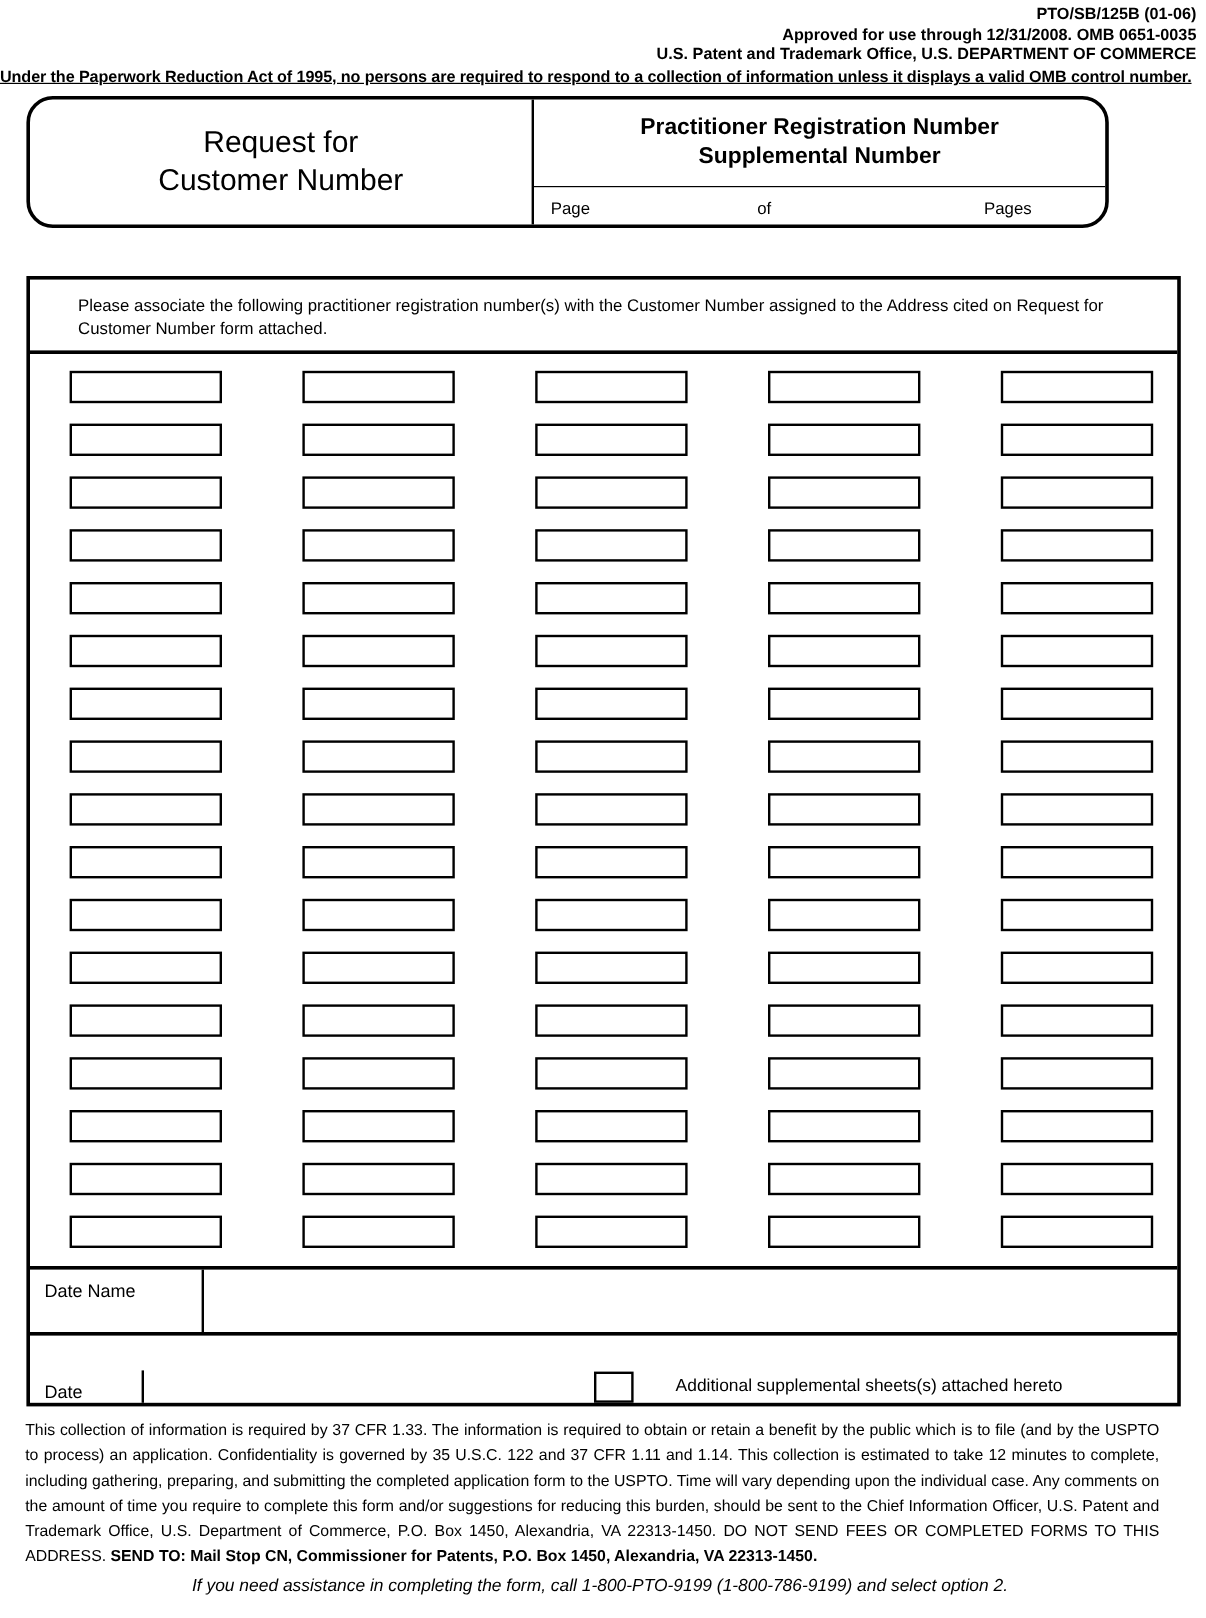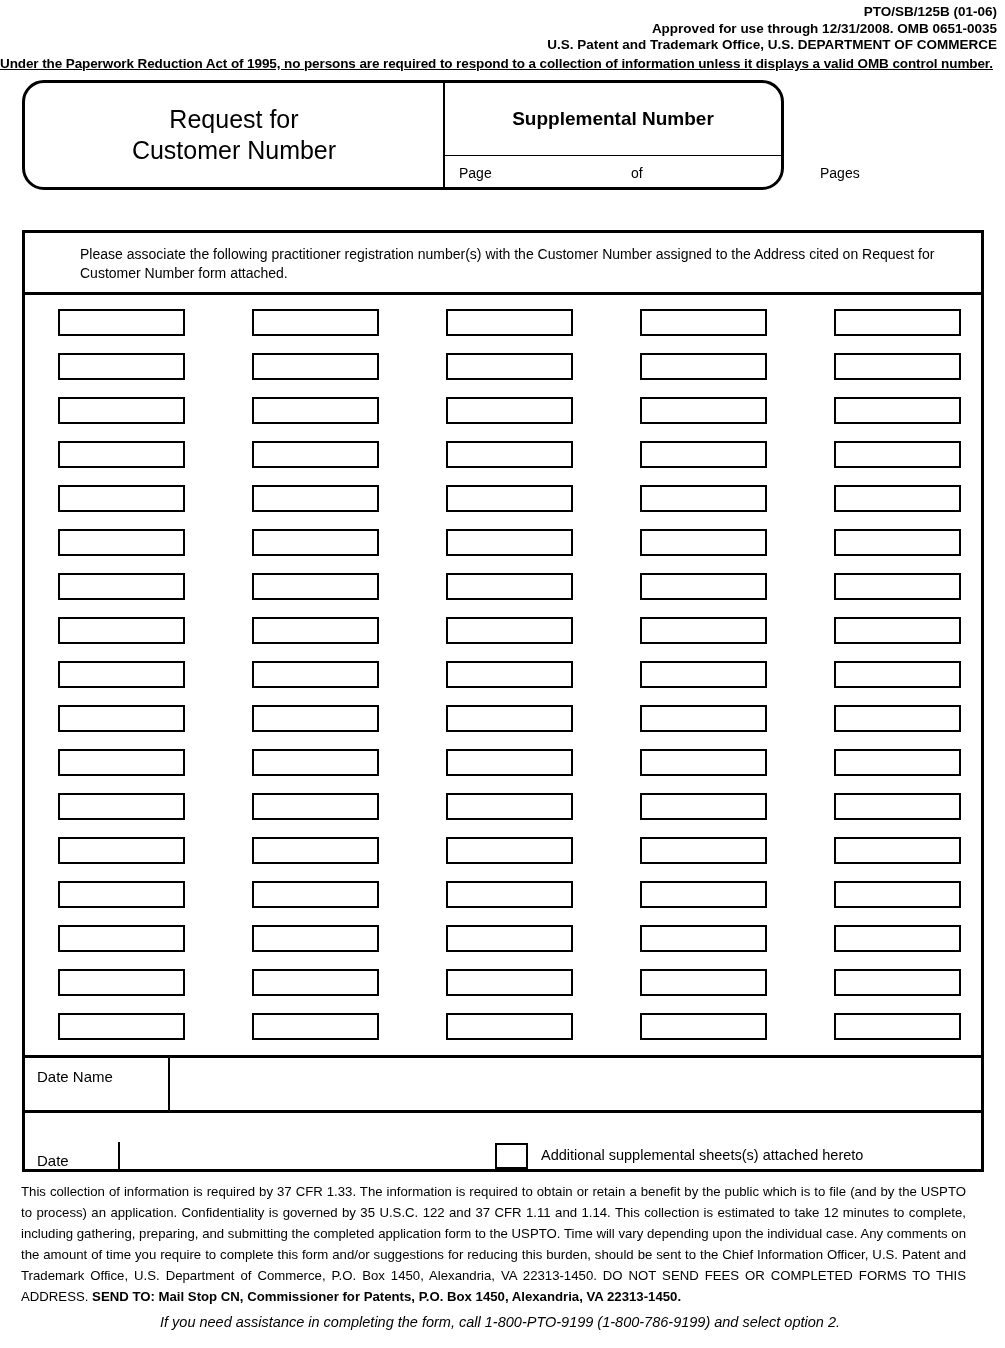--- a/index.html
+++ b/index.html
@@ -42,21 +42,21 @@
   .omb-notice span {
     text-decoration: underline;
     text-underline-offset: 1px;
   }
 
   
   .title-band {
     position: absolute;
     left: 22px;
     top: 80px;
-    width: 762px;
+    width: 902px;
     height: 110px;
     border: 3px solid #000;
     border-radius: 22px;
     box-sizing: border-box;
     background: #fff;
   }
   .title-left {
     position: absolute;
     left: 0;
     top: 0;
@@ -122,21 +122,21 @@
     background: #fff;
   }
 
   .instructions {
     position: absolute;
     left: 0; top: 0;
     width: 100%;
     height: 62px;
     border-bottom: 3px solid #000;
     box-sizing: border-box;
-    padding: 12px 20px 0 55px;
+    padding: 12px 20px 0 40px;
   }
   .instructions p {
     margin: 0;
     font-size: 14px;
     line-height: 19px;
   }
 
   
   .reg-grid {
     position: absolute;
@@ -222,21 +222,21 @@
   }
   .addl-checkbox {
     width: 33px;
     height: 26px;
     border: 2px solid #000;
     box-sizing: border-box;
     background: #fff;
     flex: 0 0 33px;
   }
   .addl-label {
-    margin-left: 13px;
+    margin-left: 35px;
     font-size: 14.5px;
     line-height: 24px;
   }
 
   
   .legal {
     position: absolute;
     left: 21px;
     top: 1181px;
     width: 945px;
@@ -276,20 +276,21 @@
       <div>Request for</div>
       <div>Customer Number</div>
     </div>
   </div>
 
   <div class="title-divider"></div>
 
   <div class="title-right">
     <div class="title-right-head">
       <div class="title-right-head-text">
+        <div>Practitioner Registration Number</div>
         <div>Supplemental Number</div>
       </div>
     </div>
     <div class="pagerow">
       <span class="pg-page">Page</span>
       <span class="pg-of">of</span>
       <span class="pg-pages">Pages</span>
     </div>
   </div>
 

